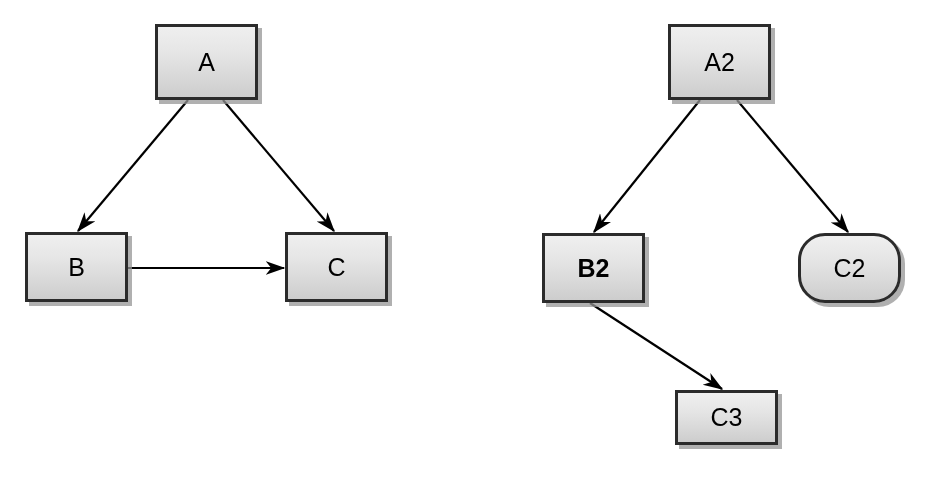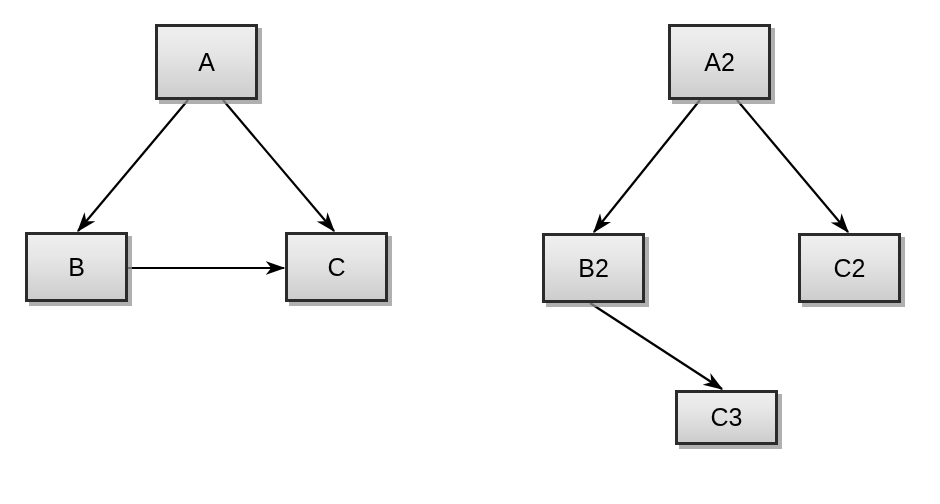--- a/index.html
+++ b/index.html
@@ -74,24 +74,24 @@
       </div>
       <div class="node" style="left: 25px; top: 232px; width: 103px; height: 70px;">
         <span class="node-label">B</span>
       </div>
       <div class="node" style="left: 285px; top: 232px; width: 103px; height: 70px;">
         <span class="node-label">C</span>
       </div>
       <div class="node" style="left: 668px; top: 24px; width: 103px; height: 76px;">
         <span class="node-label">A2</span>
       </div>
-      <div class="node" style="left: 542px; top: 233px; width: 103px; height: 70px;">
+      <div class="node" style="left: 542px; top: 233px; width: 103px; height: 70px; font-weight: bold;">
         <span class="node-label">B2</span>
       </div>
-      <div class="node" style="left: 798px; top: 233px; width: 103px; height: 70px;">
+      <div class="node" style="left: 798px; top: 233px; width: 103px; height: 70px; border-radius: 27px;">
         <span class="node-label">C2</span>
       </div>
       <div class="node" style="left: 675px; top: 390px; width: 103px; height: 55px;">
         <span class="node-label">C3</span>
       </div>
     </div>
 
 </div>
 
 </body></html>

